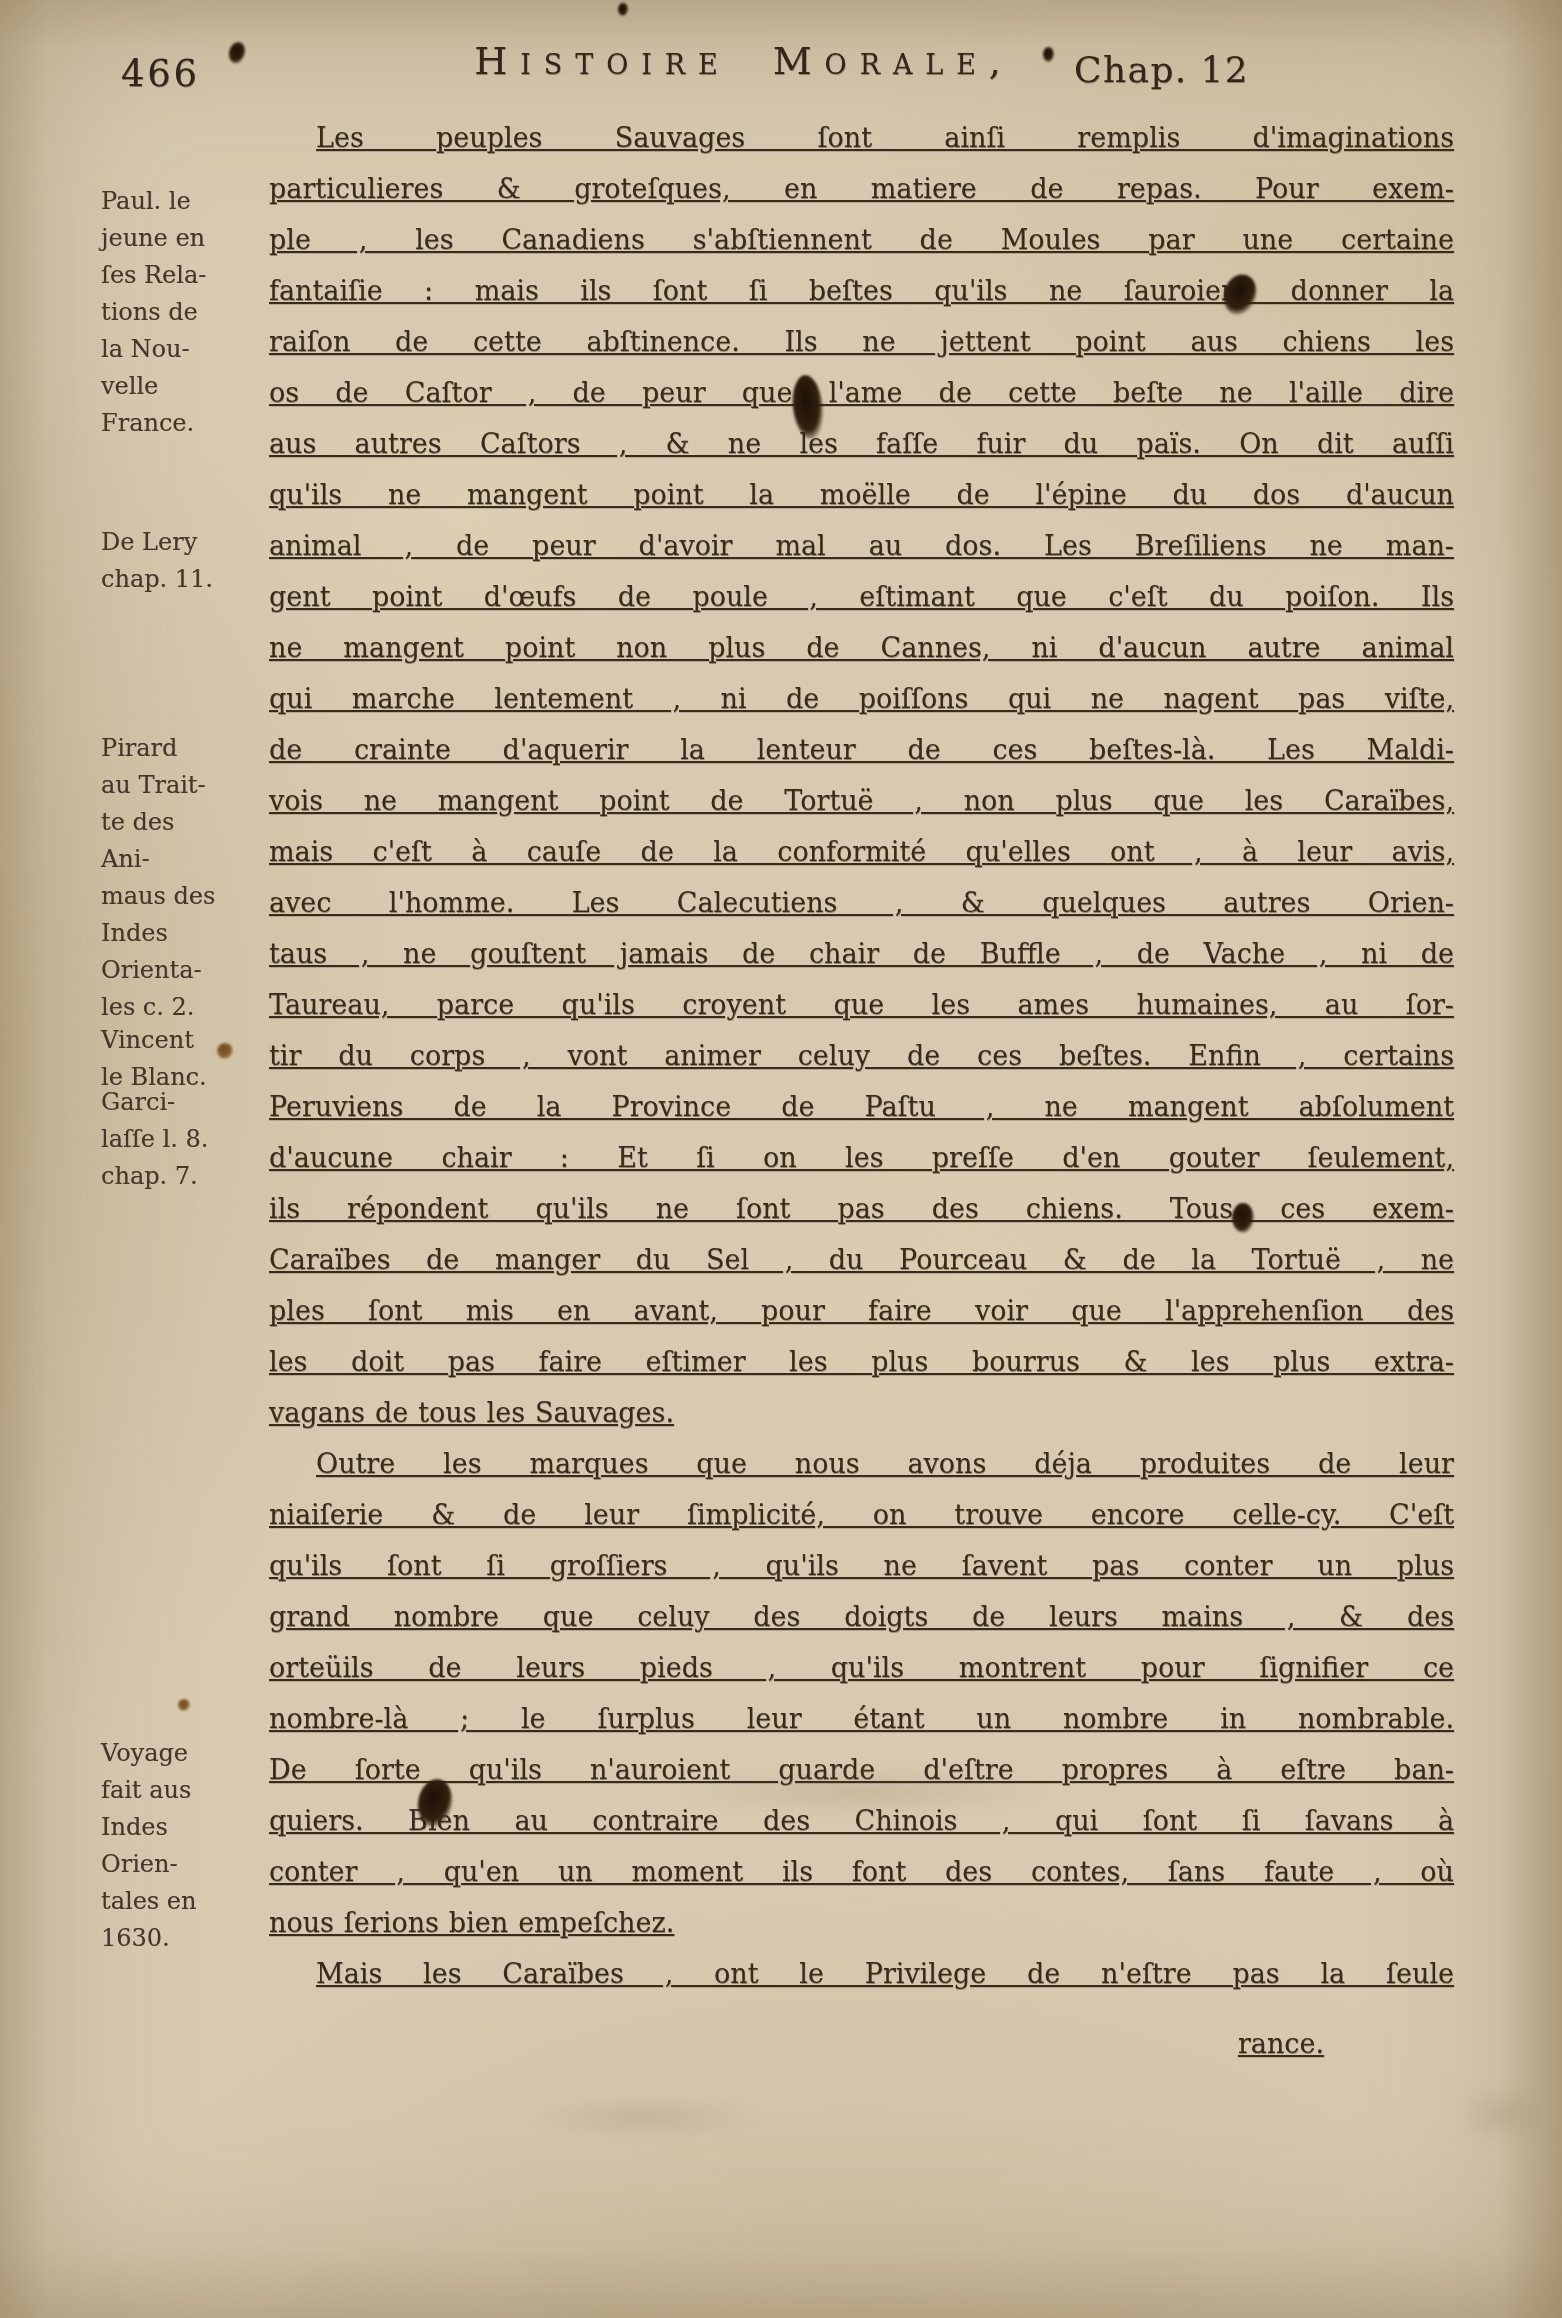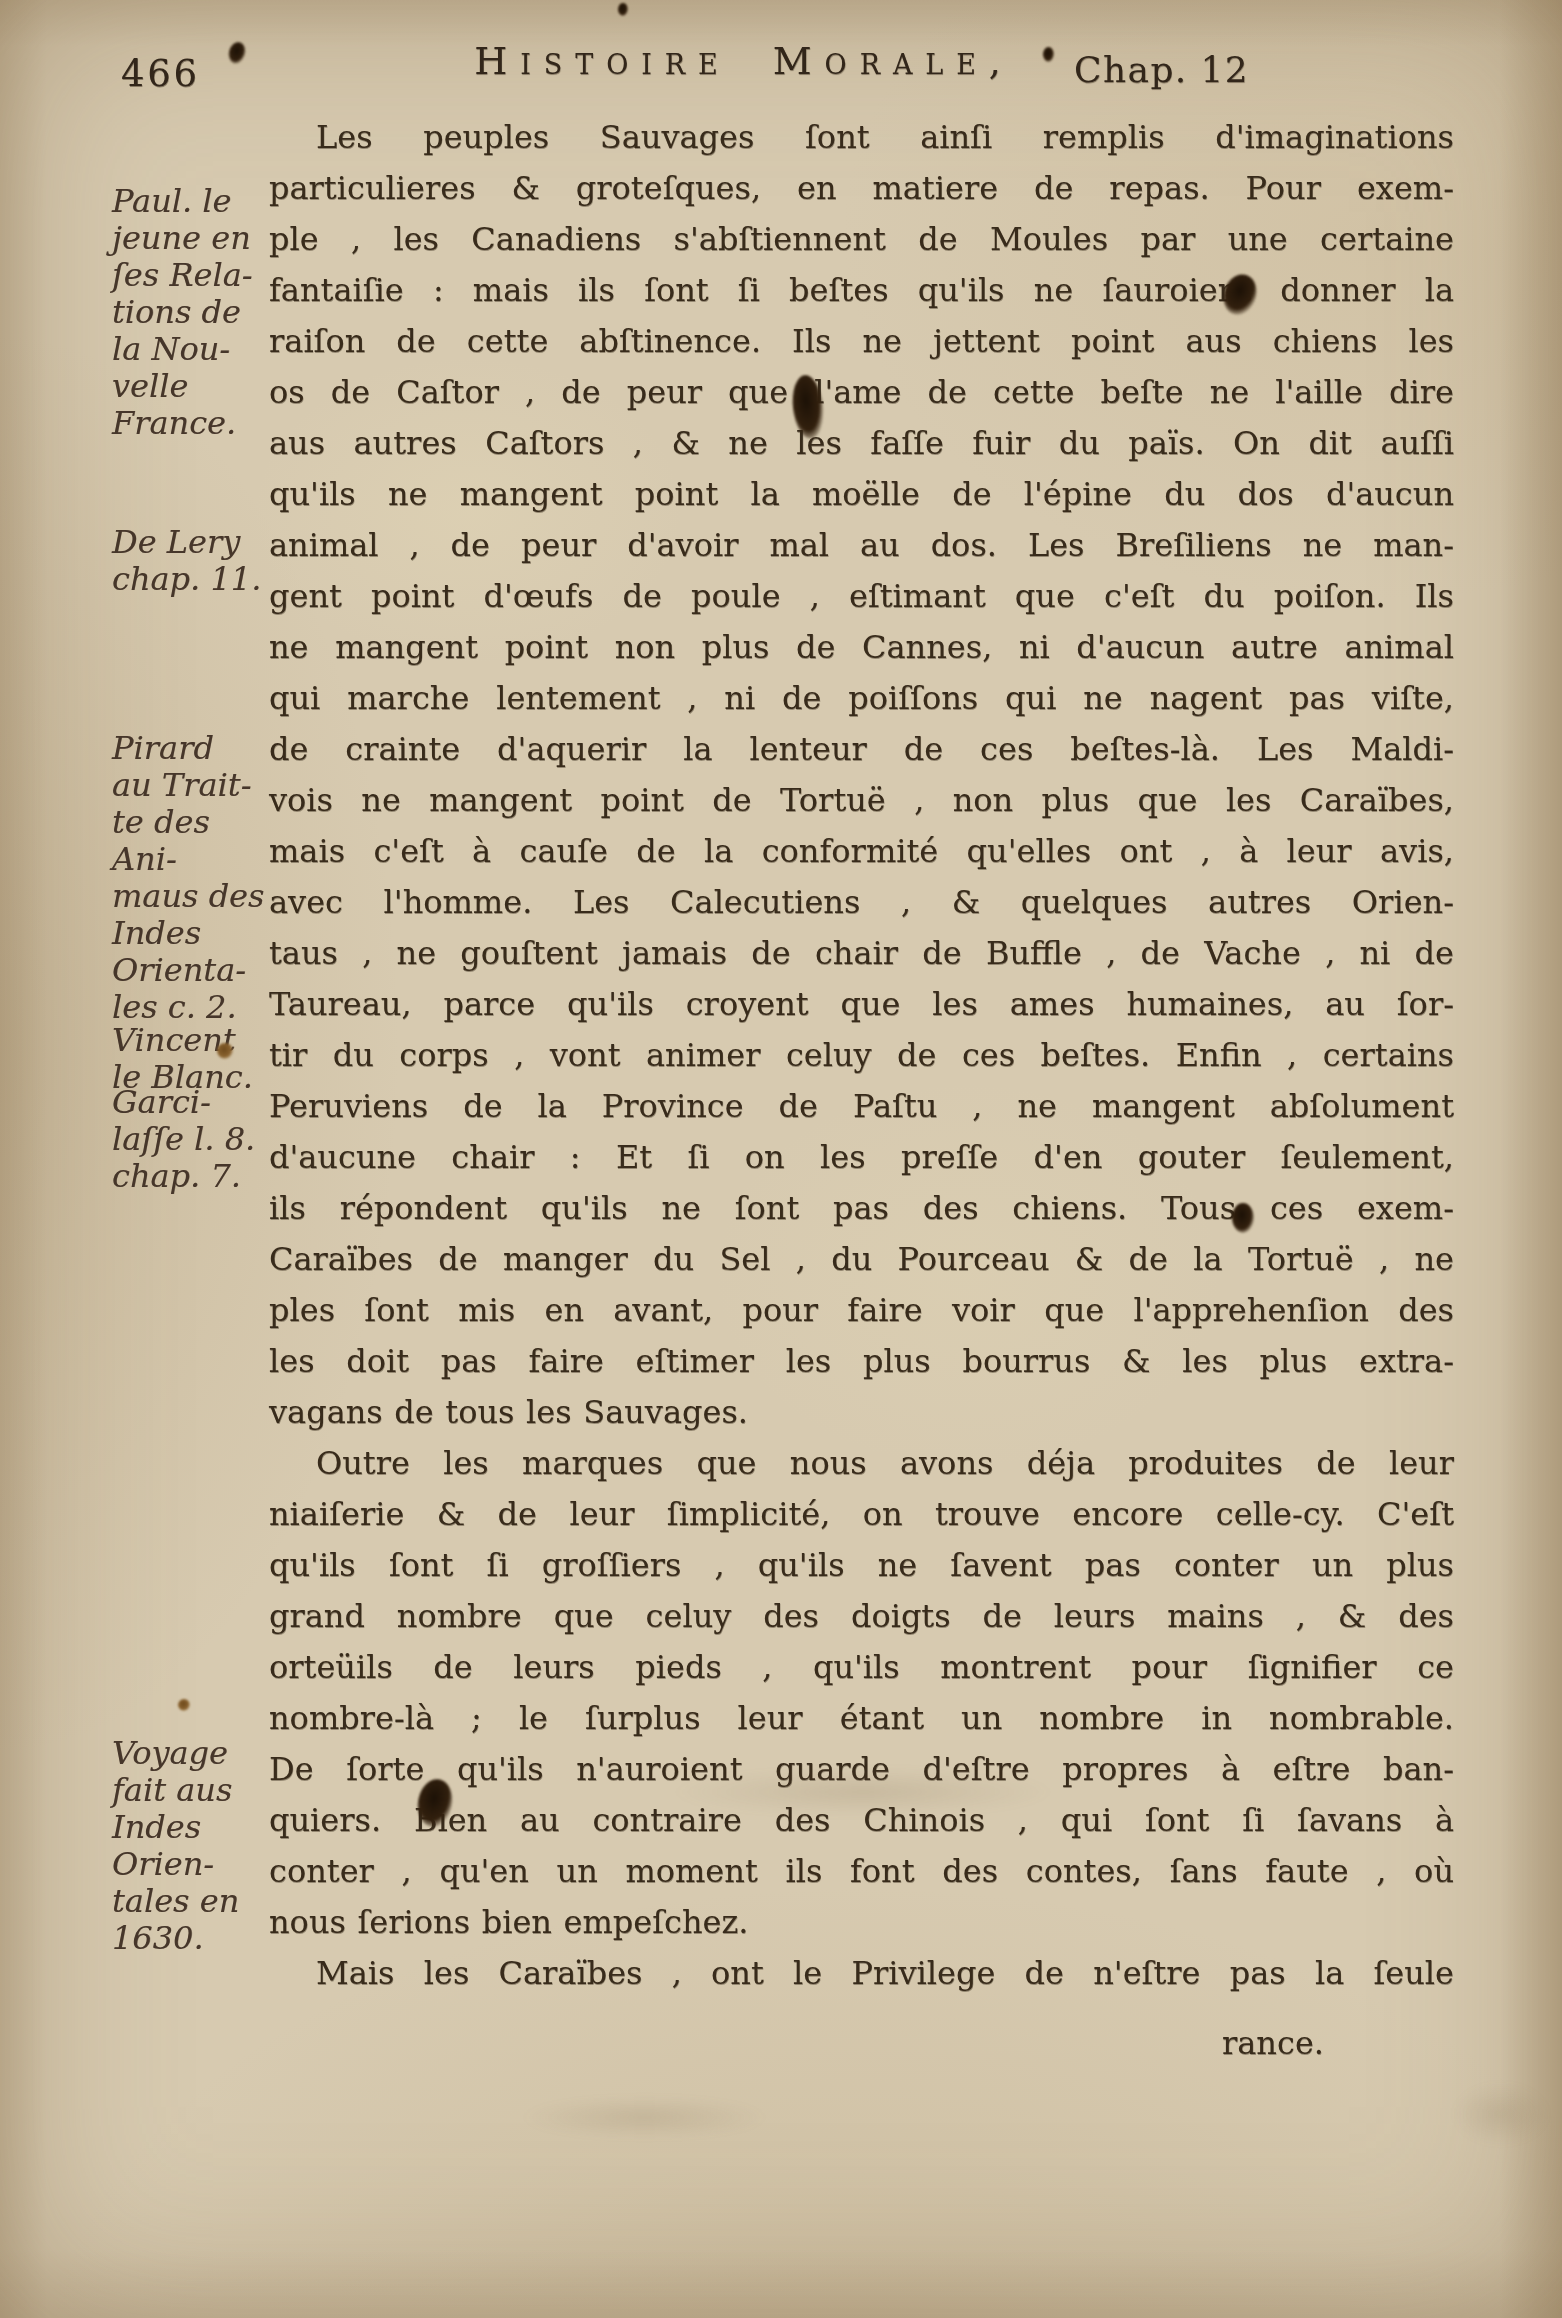--- a/index.html
+++ b/index.html
@@ -34,42 +34,43 @@
     font-size:38px;letter-spacing:0.34em;word-spacing:0.45em;
     color:#32261a;text-shadow:0.4px 0.5px 0.7px rgba(50,38,22,0.45);
   }
   .header-chapter{
     position:absolute;left:1074px;top:49px;
     font-size:36px;letter-spacing:1.4px;color:#32261a;
     text-shadow:0.4px 0.5px 0.7px rgba(50,38,22,0.45);
   }
   
   .margin-note{
-    position:absolute;left:112px;width:164px;
-    font-style:italic;font-size:32px;line-height:37px;
+    position:absolute;left:101px;width:164px;
+    font-size:24px;line-height:37px;
     color:#46362a;text-shadow:0.3px 0.3px 0.5px rgba(70,54,42,0.4);
   }
   .note-1{top:183px;}
   .note-2{top:524px;}
   .note-3{top:730px;}
   .note-4{top:1022px;}
   .note-5{top:1084px;}
   .note-6{top:1735px;}
   
   .body-text{
     position:absolute;left:269px;top:112px;width:1185px;
   }
   .body-line{
     height:51px;line-height:51px;
-    font-size:32px;
+    font-size:27px;
     text-align:justify;text-align-last:justify;
     white-space:nowrap;
     color:#382b1b;
     text-shadow:0.4px 0.5px 0.6px rgba(56,43,27,0.42);
     word-spacing:1.4px;
+    text-decoration:underline;
   }
   .body-line.indent{padding-left:47px;}
   .body-line.align-left{text-align:left;text-align-last:left;}
   .body-line.align-catchword{
     text-align:right;text-align-last:right;
     padding-right:130px;margin-top:19px;
   }
   
   .blot{
     position:absolute;border-radius:50%;

